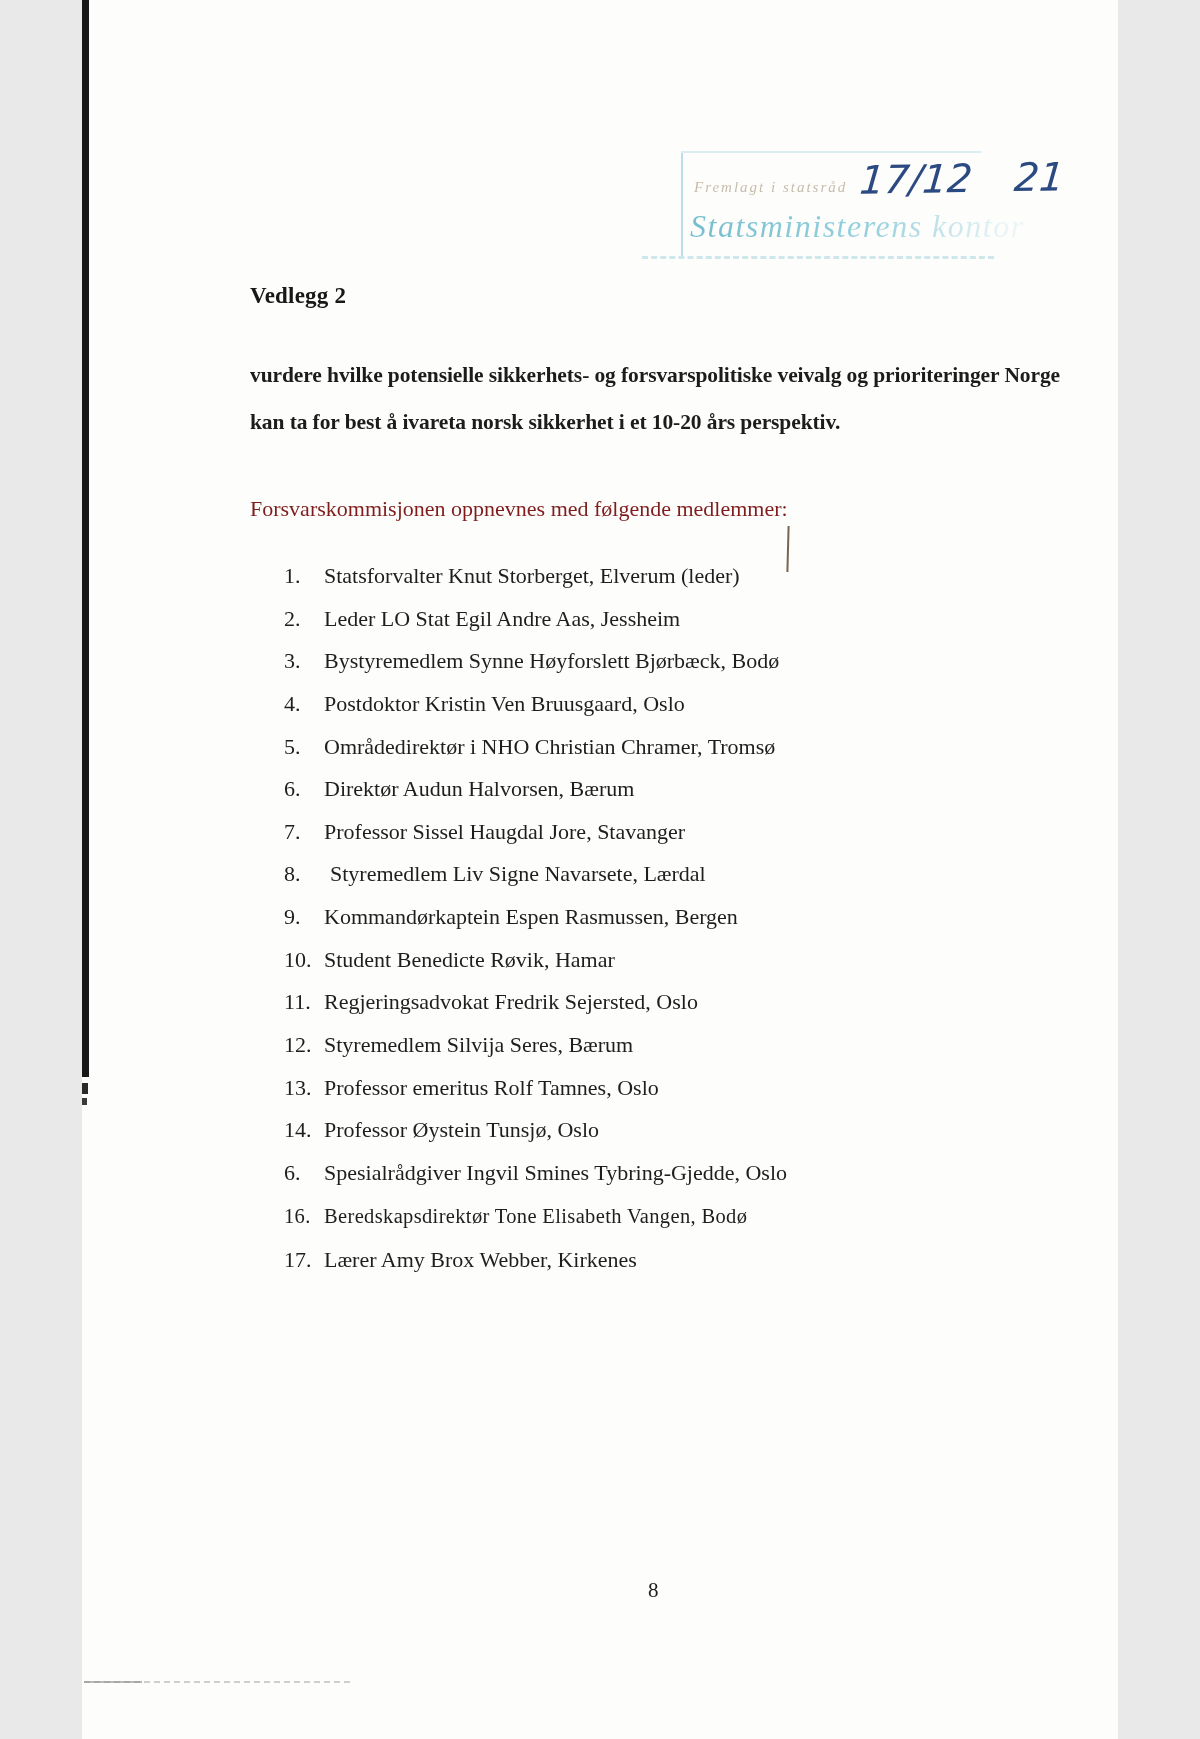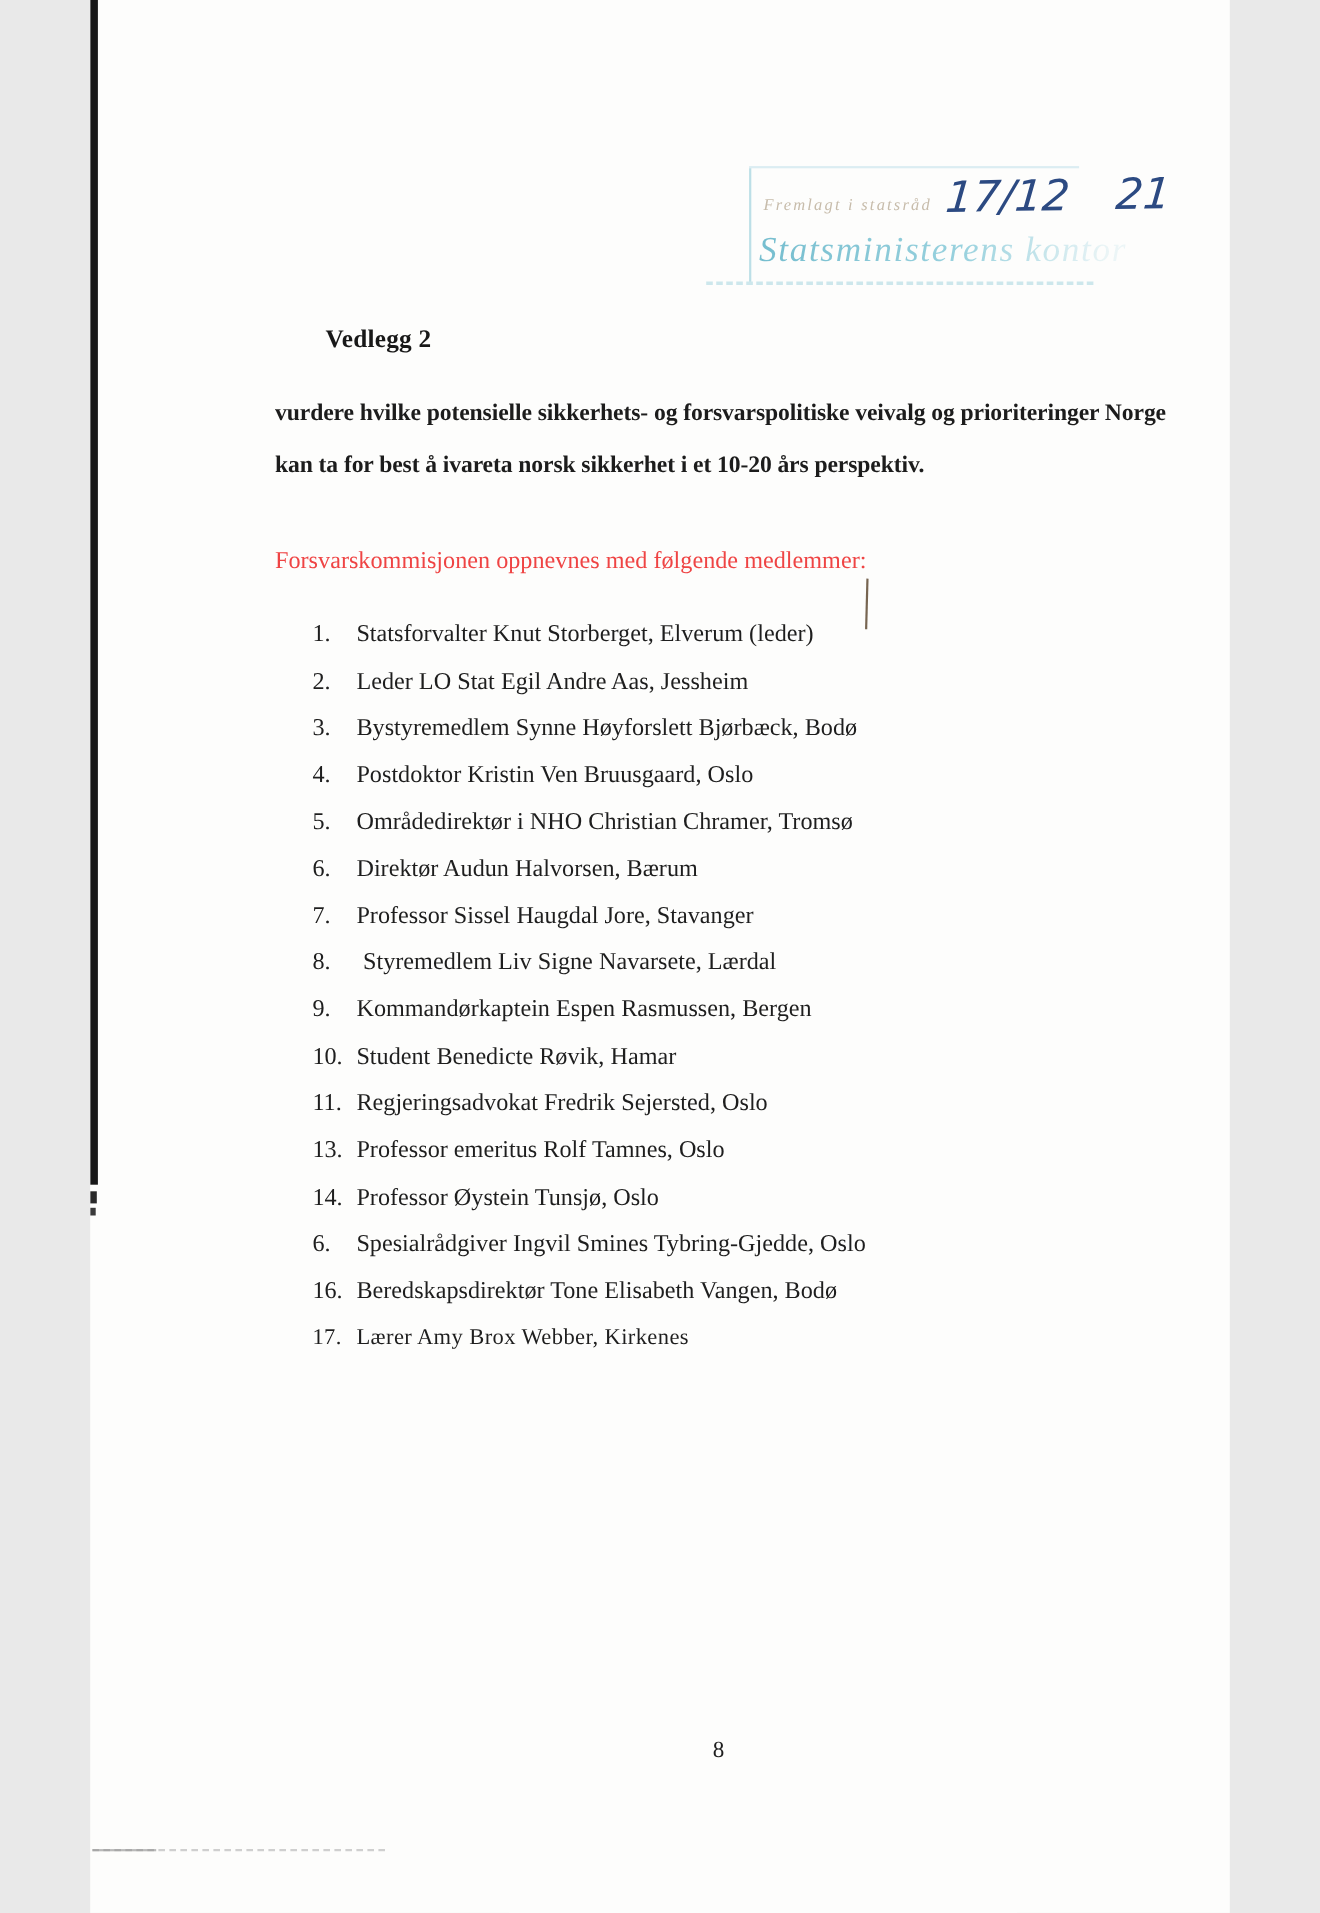--- a/index.html
+++ b/index.html
@@ -41,32 +41,32 @@
     position:absolute;left:48px;top:60px;white-space:nowrap;
     font-style:italic;font-size:32px;letter-spacing:1.5px;
     background:linear-gradient(90deg, rgba(110,186,204,.95) 0%, rgba(134,201,216,.85) 55%, rgba(160,212,224,.18) 95%);
     -webkit-background-clip:text;background-clip:text;color:transparent;
     filter:blur(.4px);
   }
   .stamp-underline{position:absolute;left:0px;top:108px;width:352px;border-top:3px dashed rgba(146,205,218,.45);}
 
   
   .heading{
-    position:absolute;left:168px;top:295px;
-    font-size:23px;font-weight:bold;color:#181818;letter-spacing:.2px;margin-left:46px;
+    position:absolute;left:168px;top:283px;
+    font-size:23px;font-weight:bold;color:#181818;letter-spacing:.2px;
   }
   .intro{
     position:absolute;left:168px;top:352px;width:900px;
     font-size:21.5px;font-weight:bold;color:#1c1c1c;
     line-height:47px;letter-spacing:-.1px;
   }
   .intro .line{white-space:nowrap;}
   .list-intro{
     position:absolute;left:168px;top:496px;
-    font-size:22px;color:#ef4444;white-space:nowrap;
+    font-size:22px;color:#7f1d1d;white-space:nowrap;
   }
   .pen-mark{
     position:absolute;left:705px;top:526px;width:2px;height:46px;
     background:#5f4a33;transform:rotate(1.5deg);opacity:.85;
   }
   .members{position:absolute;left:202px;top:563px;width:760px;}
   .member-row{display:flex;height:42.65px;align-items:flex-start;font-size:22px;color:#1e1e1e;}
   .member-row .num{width:40px;flex:0 0 40px;}
   .member-row .txt{white-space:nowrap;}
   .member-row:nth-child(8) .txt{padding-left:6px;}
@@ -146,20 +146,24 @@
       </div>
       <div class="member-row">
         <span class="num">10.</span>
         <span class="txt">Student Benedicte Røvik, Hamar</span>
       </div>
       <div class="member-row">
         <span class="num">11.</span>
         <span class="txt">Regjeringsadvokat Fredrik Sejersted, Oslo</span>
       </div>
       <div class="member-row">
+        <span class="num">12.</span>
+        <span class="txt">Styremedlem Silvija Seres, Bærum</span>
+      </div>
+      <div class="member-row">
         <span class="num">13.</span>
         <span class="txt">Professor emeritus Rolf Tamnes, Oslo</span>
       </div>
       <div class="member-row">
         <span class="num">14.</span>
         <span class="txt">Professor Øystein Tunsjø, Oslo</span>
       </div>
       <div class="member-row">
         <span class="num">6.</span>
         <span class="txt">Spesialrådgiver Ingvil Smines Tybring-Gjedde, Oslo</span>

